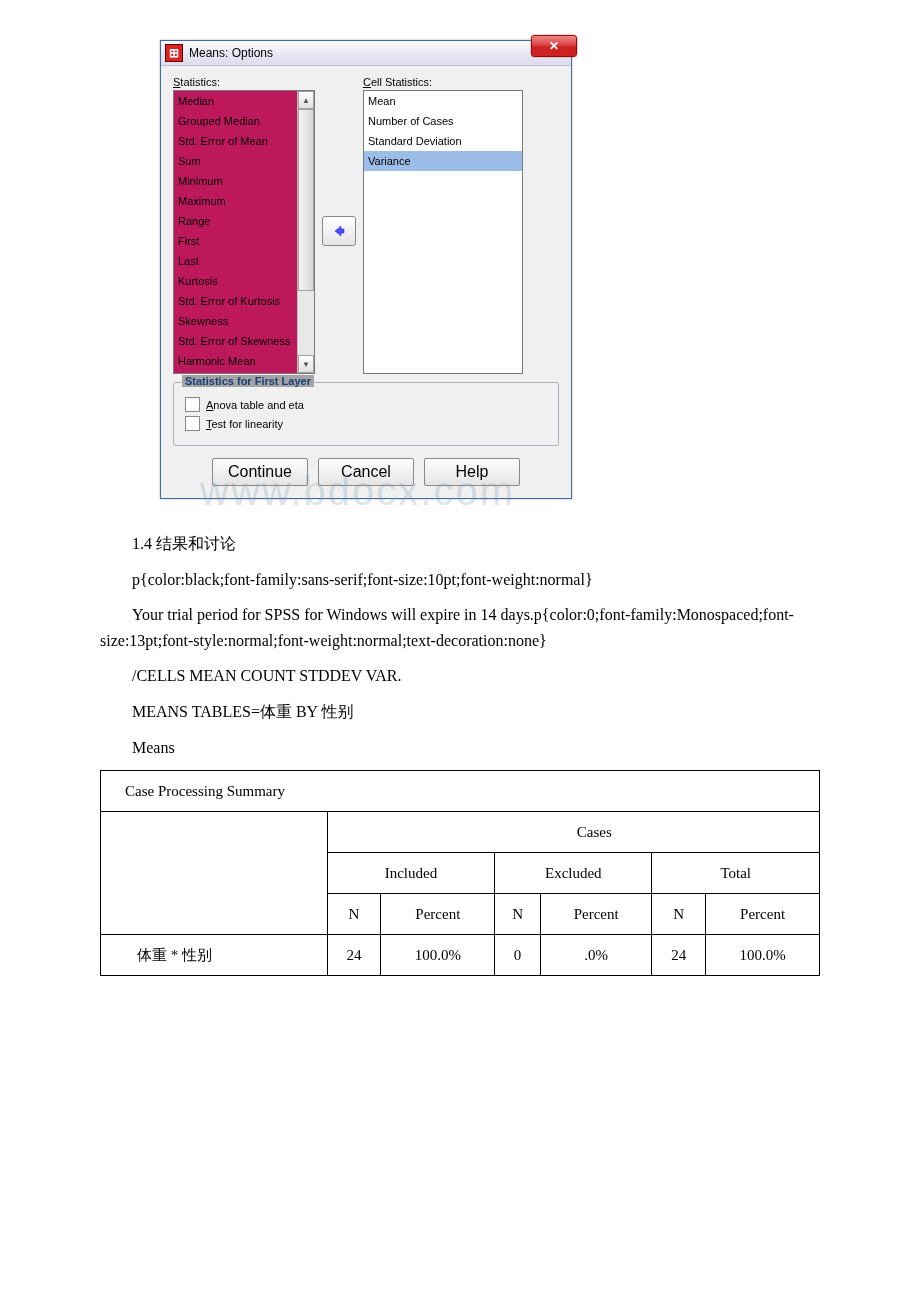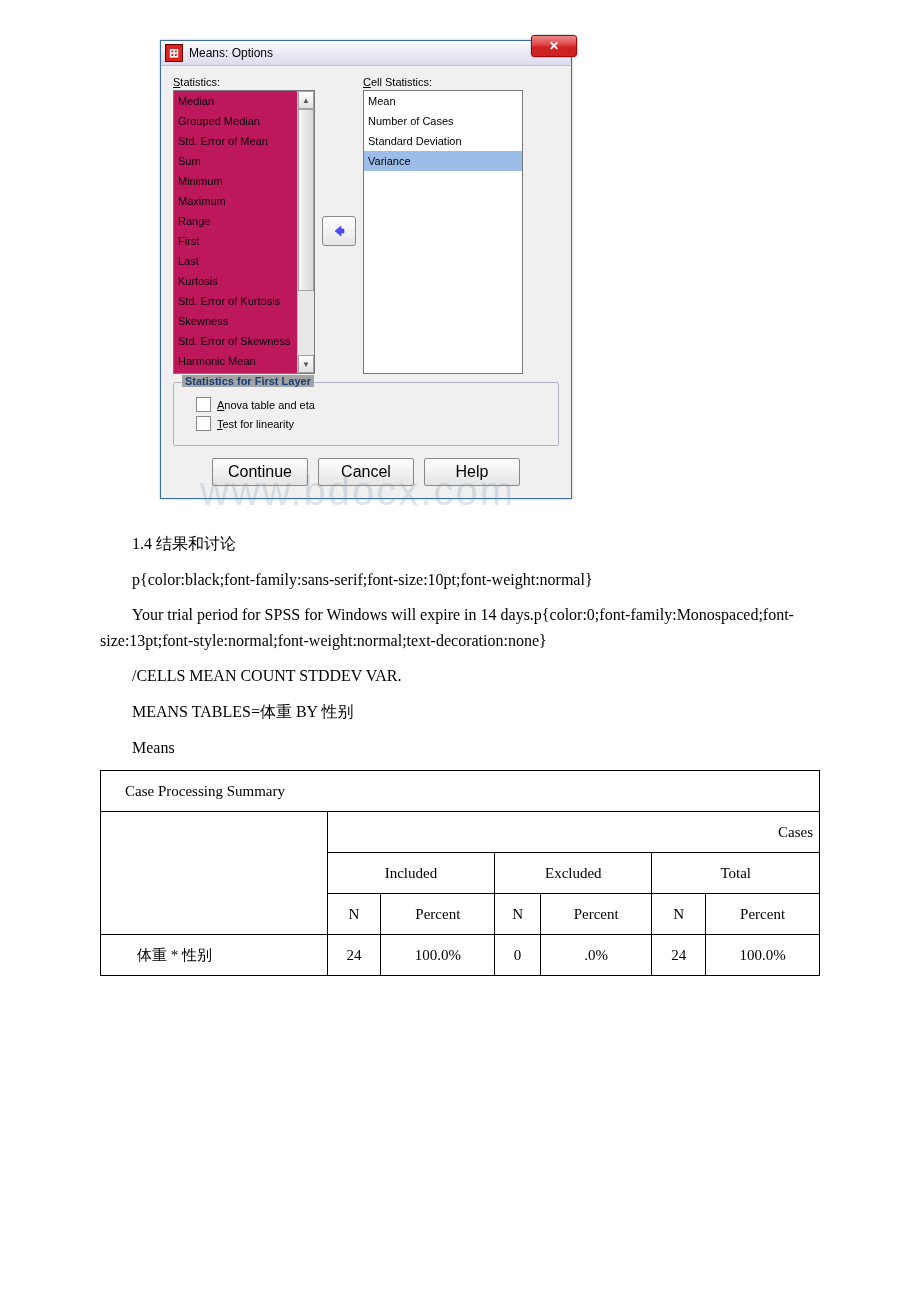--- a/index.html
+++ b/index.html
@@ -162,21 +162,21 @@
     top: -8px;
     left: 8px;
     background: #a3a3a3;
     padding: 0 3px;
     color: #1a3e78;
     font-weight: bold;
   }
   .chk-row {
     display: flex;
     align-items: center;
-    margin: 4px 12px;
+    margin: 4px 1px;
     text-align: center;
   }
   .chk {
     width: 13px; height: 13px;
     border: 1px solid #888;
     background: #fff;
     margin-right: 6px;
   }
   .button-row {
     display: flex;
@@ -335,21 +335,21 @@
   <p class="indent">MEANS TABLES=体重 BY 性别</p>
   <p class="indent">Means</p>
 
   <table class="cps">
     <tbody>
         <tr>
       <td colspan="7" class="hdr-title">Case Processing Summary</td>
     </tr>
     <tr>
       <td rowspan="3"></td>
-      <td colspan="6" style="text-align:right; padding-left:48px;">Cases</td>
+      <td colspan="6" style="text-align:center; padding-left:48px;">Cases</td>
     </tr>
     <tr>
       <td colspan="2">Included</td>
       <td colspan="2">Excluded</td>
       <td colspan="2">Total</td>
     </tr>
     <tr>
       <td>N</td>
       <td>Percent</td>
       <td>N</td>

